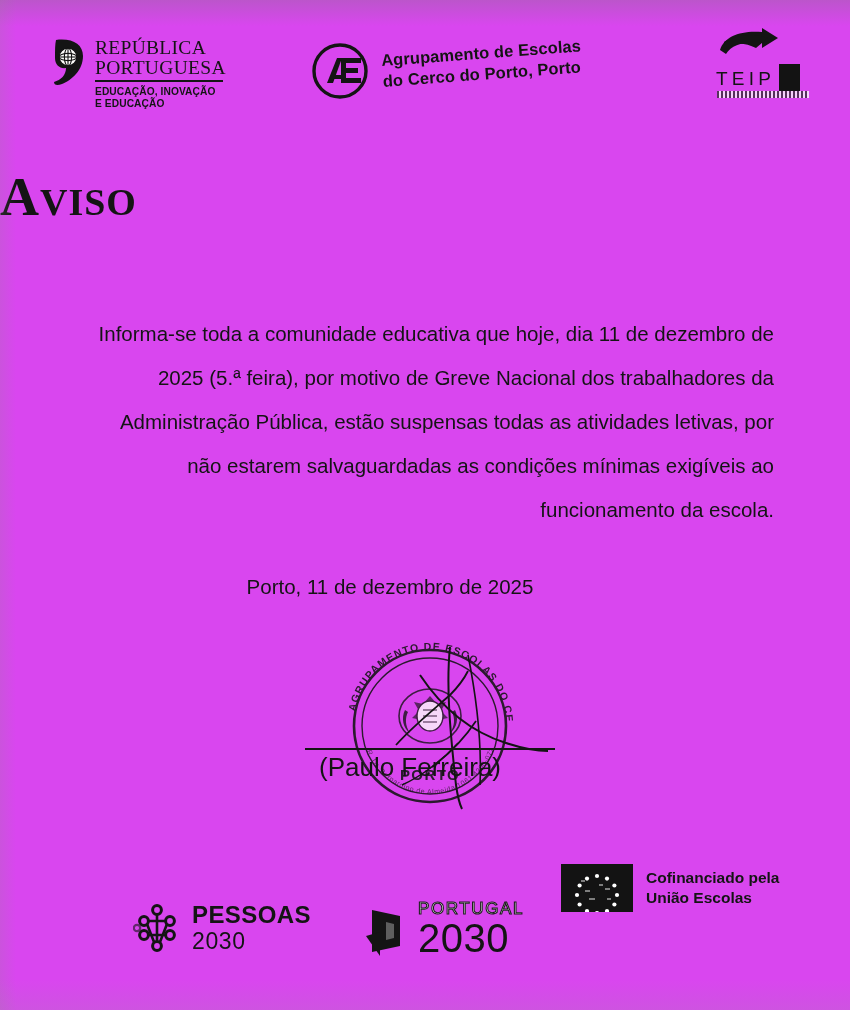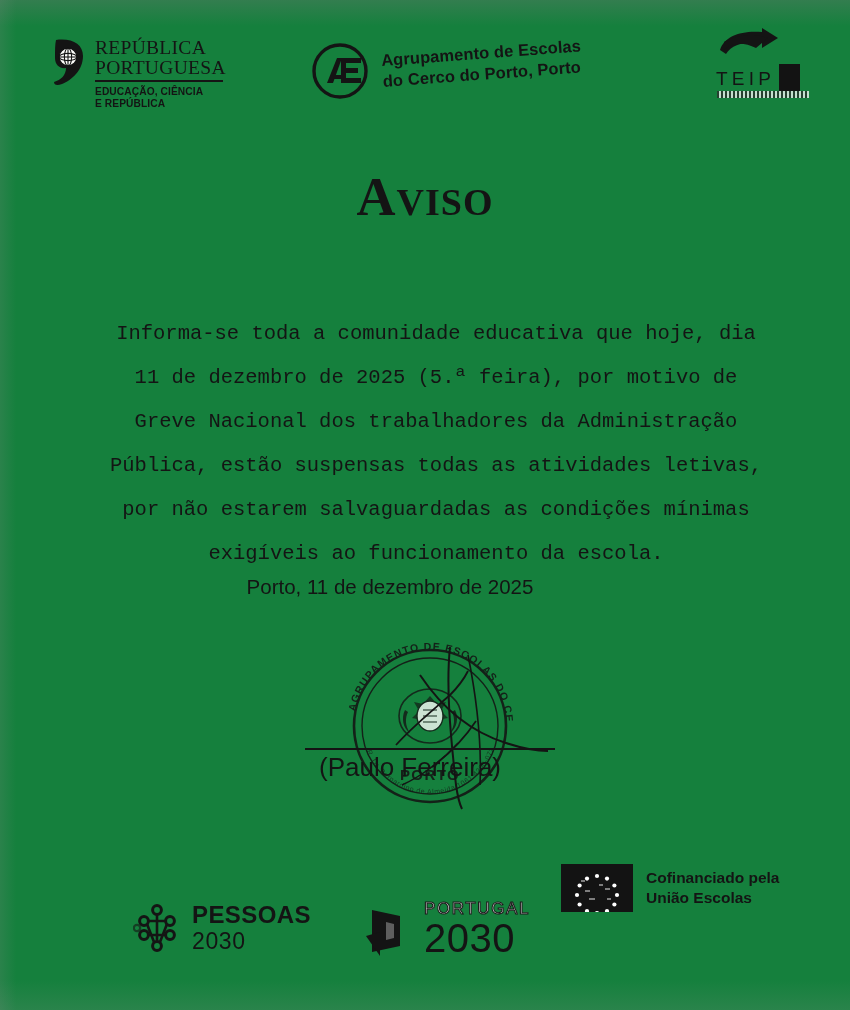--- a/index.html
+++ b/index.html
@@ -4,21 +4,21 @@
 <style>
   html, body {
     margin: 0;
     padding: 0;
     background: #8a8a8a;
   }
   .page {
     position: relative;
     width: 850px;
     height: 1010px;
-    background: #15803d;
+    background: #d946ef;
     overflow: hidden;
     font-family: "Liberation Sans", sans-serif;
     color: #141414;
   }
   
   .scan-top {
     position: absolute; top: 0; left: 0; width: 850px; height: 26px;
     background: linear-gradient(to bottom, rgba(120,120,120,0.30), rgba(255,255,255,0));
     pointer-events: none;
   }
@@ -75,38 +75,38 @@
   }
   .teip-fine {
     position: absolute; left: 1px; top: 63px; width: 92px; height: 7px;
     background: repeating-linear-gradient(90deg,#2b2b2b 0 2px,#ffffff 2px 4px);
     opacity: .75;
   }
 
   
   .title {
     position: absolute; left: 0; top: 166px; width: 850px;
-    text-align: center;
+    text-align: left;
     font-family: "Liberation Serif", serif;
     font-weight: bold;
     font-size: 38px;
     letter-spacing: 1px;
   }
   .title .cap { font-size: 54px; }
 
   
   .body-text {
     position: absolute; left: 98px; top: 312px; width: 676px;
     font-size: 20.5px;
     line-height: 44px;
     text-align: justify;
     text-justify: inter-word;
   }
   .body-text p { margin: 0; }
-  .body-text p:last-child { text-align: center; font-family: Liberation Mono, monospace; }
+  .body-text p:last-child { text-align: right; }
 
   .dateline {
     position: absolute; left: 0; top: 575px; width: 780px;
     text-align: center; font-size: 20.5px;
   }
 
   
   .sign-zone {
     position: absolute; left: 0; top: 630px; width: 850px; height: 185px;
   }
@@ -136,21 +136,21 @@
     position: absolute; left: 133px; top: 903px;
     display: flex; align-items: center; gap: 15px;
   }
   .pessoas-mark { width: 44px; height: 48px; flex: none; }
   .pessoas-txt { line-height: 1; }
   .pessoas-1 { font-size: 24px; font-weight: bold; letter-spacing: 0.4px; }
   .pessoas-2 { font-size: 23px; margin-top: 3px; letter-spacing: 0.6px; }
 
   .ft-portugal {
     position: absolute; left: 366px; top: 900px;
-    display: flex; align-items: flex-end; gap: 18px;
+    display: flex; align-items: flex-end; gap: 12px;
   }
   .pt-mark { width: 40px; height: 52px; flex: none; }
   .pt-txt { line-height: 1; }
   .pt-1 {
     font-size: 17px; letter-spacing: 1.6px;
     color: #fff; -webkit-text-stroke: 1.1px #1a1a1a;
   }
   .pt-2 { font-size: 40px; letter-spacing: 0.5px; margin-top: 1px; }
 
   .ft-eu {
@@ -172,22 +172,22 @@
       <circle cx="16" cy="21" r="9" fill="none" stroke="#141414" stroke-width="1.4"></circle>
       <ellipse cx="16" cy="21" rx="3.6" ry="9" fill="none" stroke="#141414" stroke-width="1.1"></ellipse>
       <ellipse cx="16" cy="21" rx="9" ry="3.6" fill="none" stroke="#141414" stroke-width="1.1"></ellipse>
       <line x1="7" y1="21" x2="25" y2="21" stroke="#141414" stroke-width="1.1"></line>
       <line x1="16" y1="12" x2="16" y2="30" stroke="#141414" stroke-width="1.1"></line>
     </svg>
     <div class="rep-text">
       <div class="rep-title">REPÚBLICA</div>
       <div class="rep-title">PORTUGUESA</div>
       <div class="rep-rule"></div>
-      <div class="rep-sub">EDUCAÇÃO, CIÊNCIA</div>
-      <div class="rep-sub">E REPÚBLICA</div>
+      <div class="rep-sub">EDUCAÇÃO, INOVAÇÃO</div>
+      <div class="rep-sub">E EDUCAÇÃO</div>
     </div>
   </div>
 
   <div class="hdr-ae">
     <svg class="ae-mark" viewBox="0 0 58 58">
       <circle cx="29" cy="29" r="26" fill="none" stroke="#141414" stroke-width="3.4"></circle>
       <path d="M16 41 L26 16 L31 16 L22 41 Z" fill="#141414"></path>
       <path d="M20 33 L33 33 L33 37 L20 37 Z" fill="#141414"></path>
       <path d="M30 16 L50 16 L50 21 L35 21 L35 26 L47 26 L47 31 L35 31 L35 36 L50 36 L50 41 L30 41 Z" fill="#141414"></path>
     </svg>

